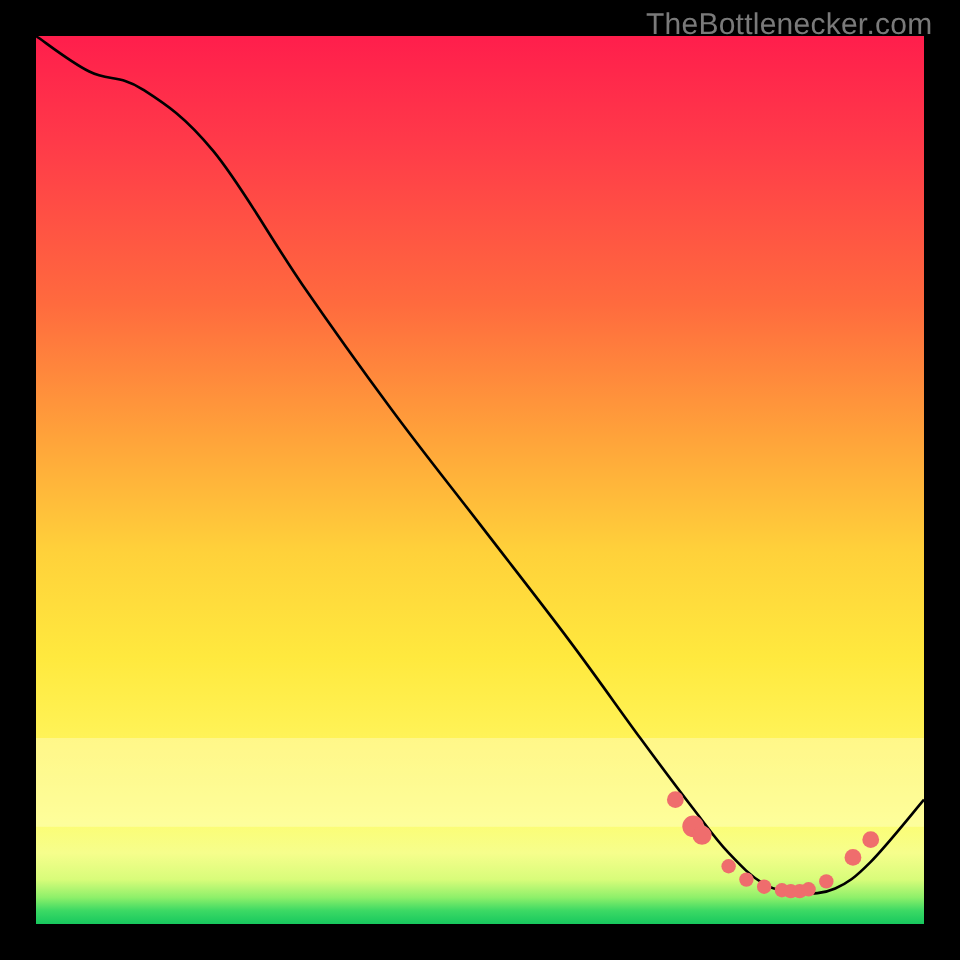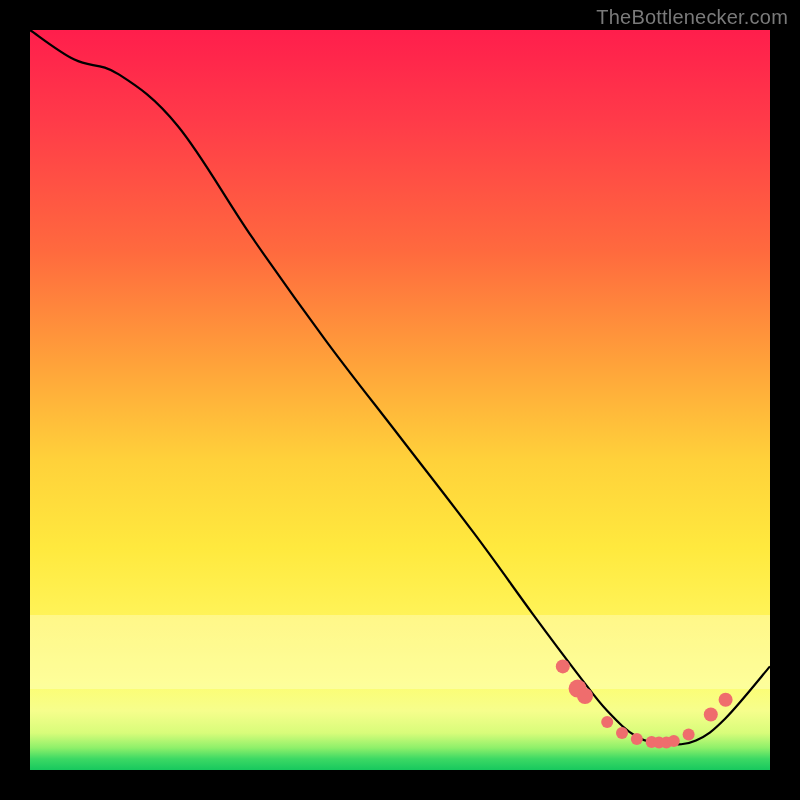--- a/index.html
+++ b/index.html
@@ -47,23 +47,23 @@
     left: 0;
     right: 0;
     top: 79%;
     height: 10%;
     background: rgba(255, 255, 230, 0.35);
     pointer-events: none;
   }
   .attribution {
     position: absolute;
     top: 6px;
-    right: 12px;
+    right: 23px;
     color: #7a7a7a;
-    font-size: 20px;
+    font-size: 25px;
     font-weight: 500;
     letter-spacing: 0.2px;
   }
   svg.curve {
     position: absolute;
     left: 0;
     top: 0;
     width: 740px;
     height: 740px;
     overflow: visible;

